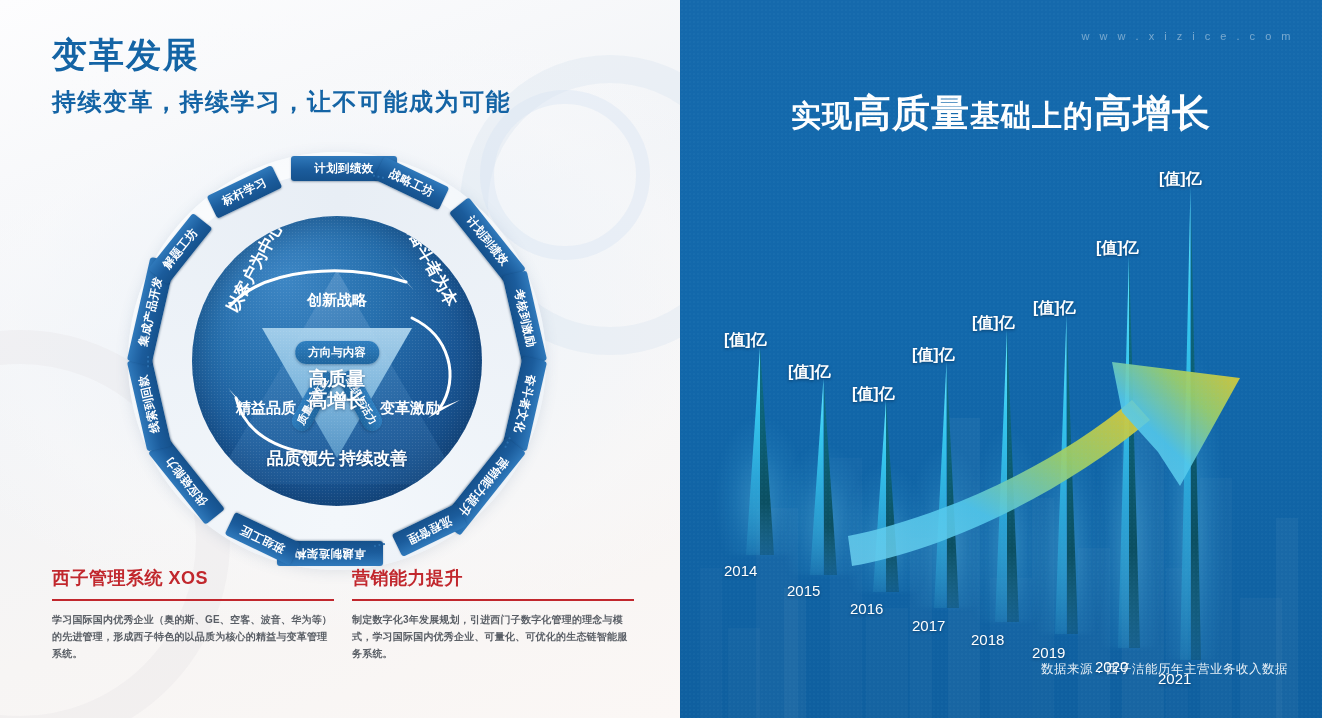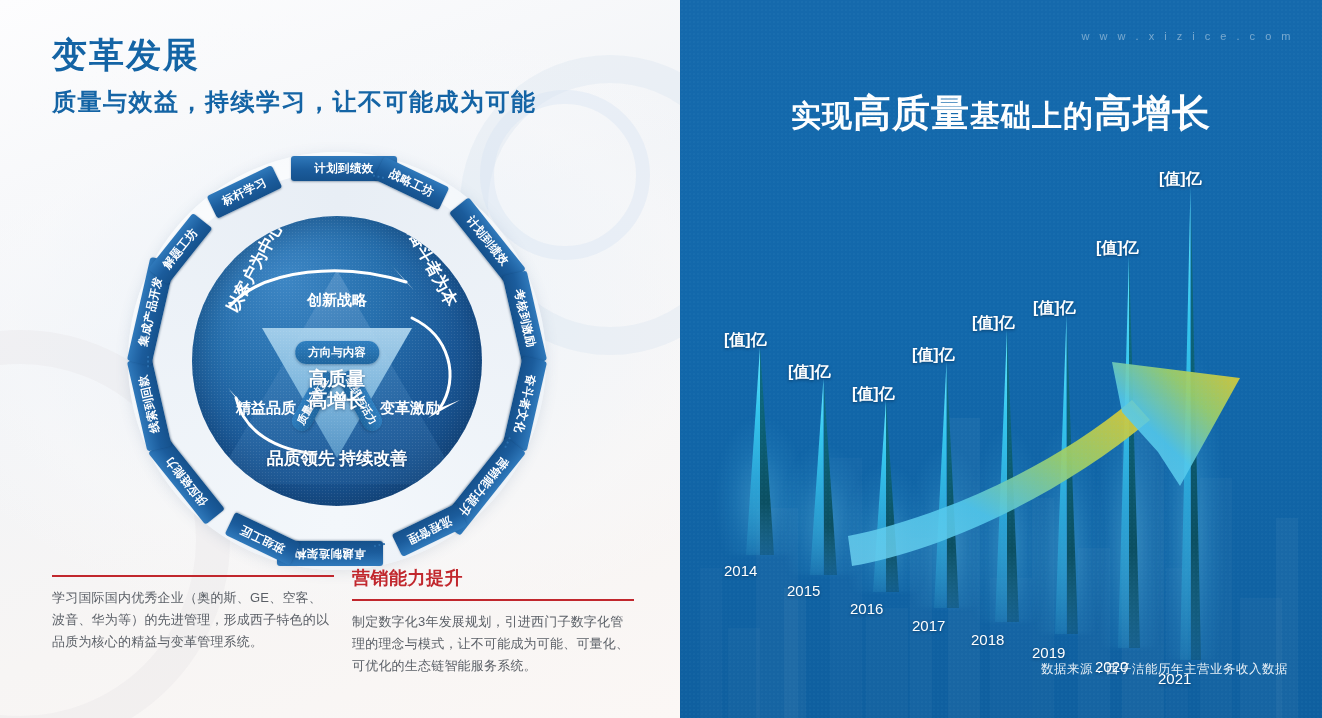--- a/index.html
+++ b/index.html
@@ -142,21 +142,21 @@
     text-shadow:0 1px 3px rgba(8,38,72,.55);
   }
   .curve-arrow{ position:absolute; pointer-events:none; }
 
   
   .txt-block{ position:absolute; width:282px; }
   #block-xos{ left:52px; top:566px; }
   #block-digital{ left:352px; top:566px; }
   .tb-title{ font-size:18px; font-weight:bold; color:#C1272D; letter-spacing:.5px; }
   .tb-rule{ height:1.5px; background:#C1272D; margin:9px 0 10px 0; }
-  .tb-body{ font-size:13px; color:#5a5f66; line-height:1.72; letter-spacing:.2px; }
+  .tb-body{ font-size:10px; color:#5a5f66; line-height:1.72; letter-spacing:.2px;font-weight:bold; }
 
   
   #right-panel{
     position:absolute; left:680px; top:0; width:642px; height:718px;
     background:
       linear-gradient(180deg, #1569ac 0%, #1268ab 45%, #0f5f9f 100%);
     overflow:hidden;
   }
   .skyline{ position:absolute; bottom:0; background:rgba(255,255,255,.045); }
   #right-panel::after{
@@ -210,21 +210,21 @@
 <body>
 
 <div id="stage">
 
   <div id="left-panel">
     <div class="lp-ghost-ring" id="ghost-a"></div>
     <div class="lp-ghost-ring" id="ghost-b"></div>
     <div class="lp-ghost-ring" id="ghost-c"></div>
 
     <div id="page-title">变革发展</div>
-    <div id="page-subtitle">质量与效益，持续学习，让不可能成为可能</div>
+    <div id="page-subtitle">持续变革，持续学习，让不可能成为可能</div>
 
     <div id="circle-diagram">
       <div id="ring-outer"></div>
       <div id="ring-band"></div>
 
       <div id="chips-layer">
           <div class="chip-wrap" style="transform: rotate(0deg);">
             <div class="chip wide">计划到绩效</div>
           </div>
           <div class="chip-wrap" style="transform: rotate(25.7143deg);">
@@ -311,27 +311,28 @@
         <div id="core-text">
           <span>高质量</span><br>
           <span>高增长</span>
         </div>
 
         <div id="bottom-slogan">品质领先 持续改善</div>
       </div>
     </div>
 
     <div class="txt-block" id="block-xos">
+      <div class="tb-title">西子管理系统 XOS</div>
       <div class="tb-rule"></div>
       <div class="tb-body">学习国际国内优秀企业（奥的斯、GE、空客、波音、华为等）的先进管理，形成西子特色的以品质为核心的精益与变革管理系统。</div>
     </div>
     <div class="txt-block" id="block-digital">
       <div class="tb-title">营销能力提升</div>
       <div class="tb-rule"></div>
-      <div class="tb-body">制定数字化3年发展规划，引进西门子数字化管理的理念与模式，让不可能成为可能、可量化、可优化的生态链智能服务系统。</div>
+      <div class="tb-body">制定数字化3年发展规划，引进西门子数字化管理的理念与模式，学习国际国内优秀企业、可量化、可优化的生态链智能服务系统。</div>
     </div>
   </div>
 
   <div id="right-panel">
     <div id="skyline-layer">
         <div class="skyline" style="left: 20px; width: 22px; height: 150px; opacity: 0.5;"></div>
         <div class="skyline" style="left: 48px; width: 32px; height: 90px; opacity: 0.63;"></div>
         <div class="skyline" style="left: 76px; width: 42px; height: 210px; opacity: 0.76;"></div>
         <div class="skyline" style="left: 104px; width: 22px; height: 130px; opacity: 0.89;"></div>
         <div class="skyline" style="left: 150px; width: 32px; height: 260px; opacity: 0.5;"></div>

